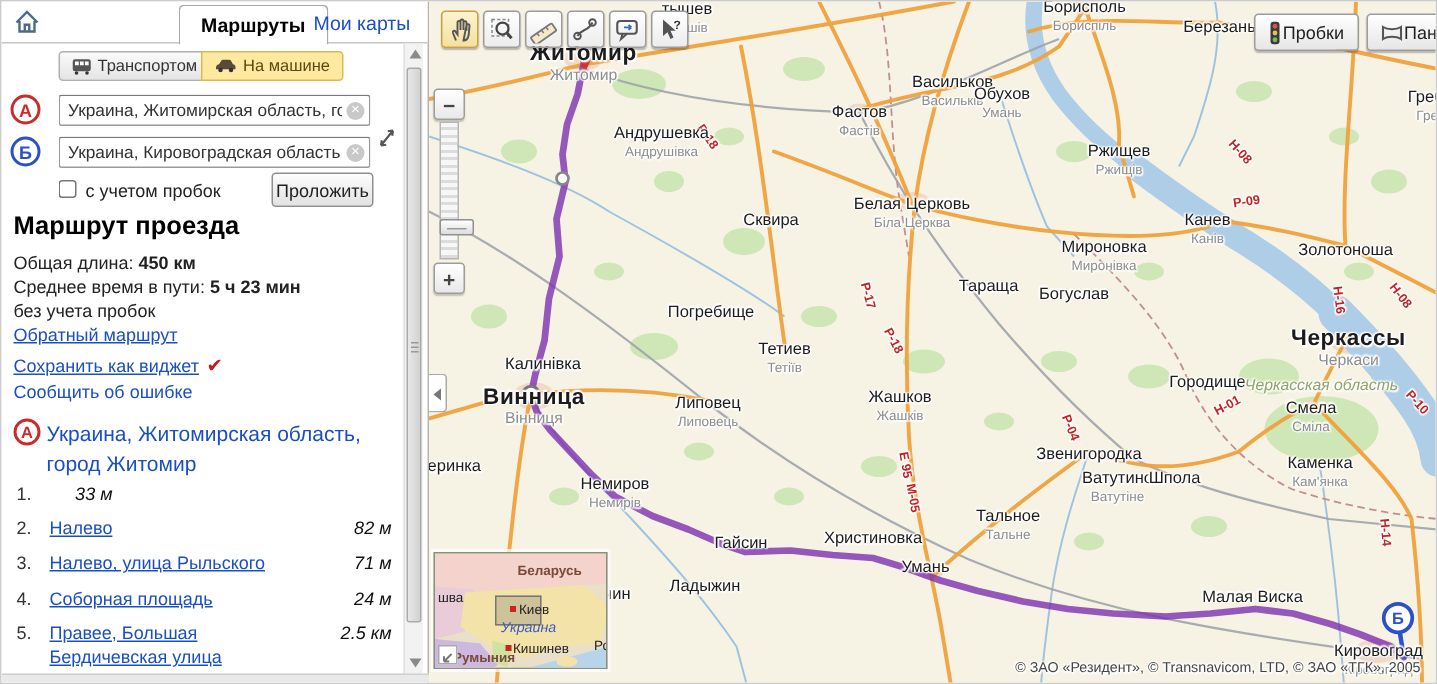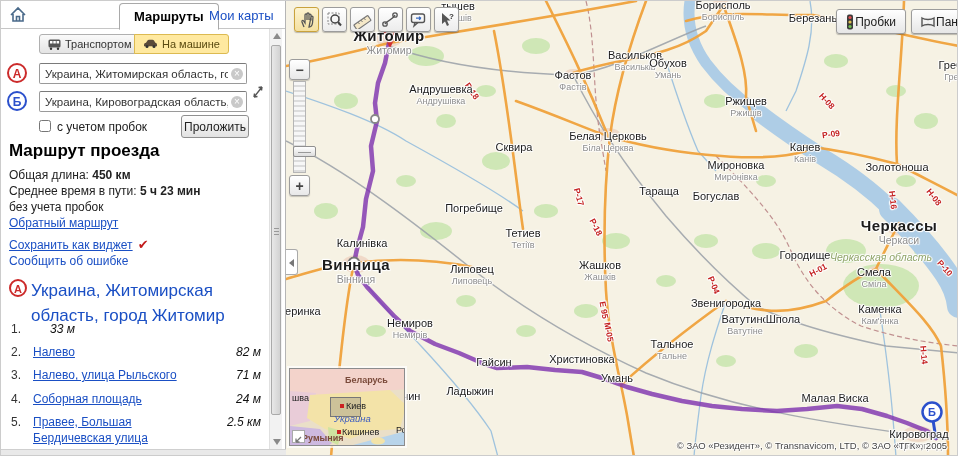--- a/index.html
+++ b/index.html
@@ -28,21 +28,21 @@
   #cb-label { position:absolute; left:56px; top:119px; font-size:12px; color:#222; }
   #btn-build { position:absolute; left:180px; top:114px; width:68px; height:23px; font-size:12px; color:#222; border:1px solid #8f8f8f; border-radius:3px; background:linear-gradient(#fdfdfd,#e2e2e2); cursor:pointer; font-family:"Liberation Sans",sans-serif; }
 
   #route-title { position:absolute; left:8px; top:140px; font-size:17px; font-weight:bold; color:#000; }
   .sum-line { position:absolute; left:8px; font-size:12px; color:#222; }
   .sum-line b { font-weight:bold; }
   .side-link { position:absolute; left:8px; font-size:12px; color:#1a4fc4; text-decoration:underline; cursor:pointer; }
   .side-link.nounder { text-decoration:none; }
   #widget-check { color:#c21a1a; font-size:13px; margin-left:5px; text-decoration:none; display:inline-block; }
 
-  #pointA-text { position:absolute; left:30px; top:278px; width:228px; font-size:17px; color:#1a4fc4; line-height:1.45; }
+  #pointA-text { position:absolute; left:30px; top:278px; width:228px; font-size:14px; color:#1a4fc4; line-height:1.45; }
 
   #dir-list { position:absolute; left:10px; top:320px; width:250px; list-style:none; }
   .dir-row { display:flex; margin-bottom:7px; font-size:12px; line-height:1.35; }
   .dir-num { width:22px; color:#333; flex:none; }
   .dir-name { flex:1; color:#1a4fc4; text-decoration:underline; cursor:pointer; padding-right:6px; }
   .dir-dist { width:42px; text-align:right; color:#111; flex:none;font-style:italic; }
 
   
   #sb-scroll { position:absolute; left:268px; top:28px; width:13px; height:420px; background:#f2f2f2; border-left:1px solid #e0e0e0; }
   .sb-arrow { position:absolute; left:3px; width:0; height:0; border-left:4px solid transparent; border-right:4px solid transparent; }

